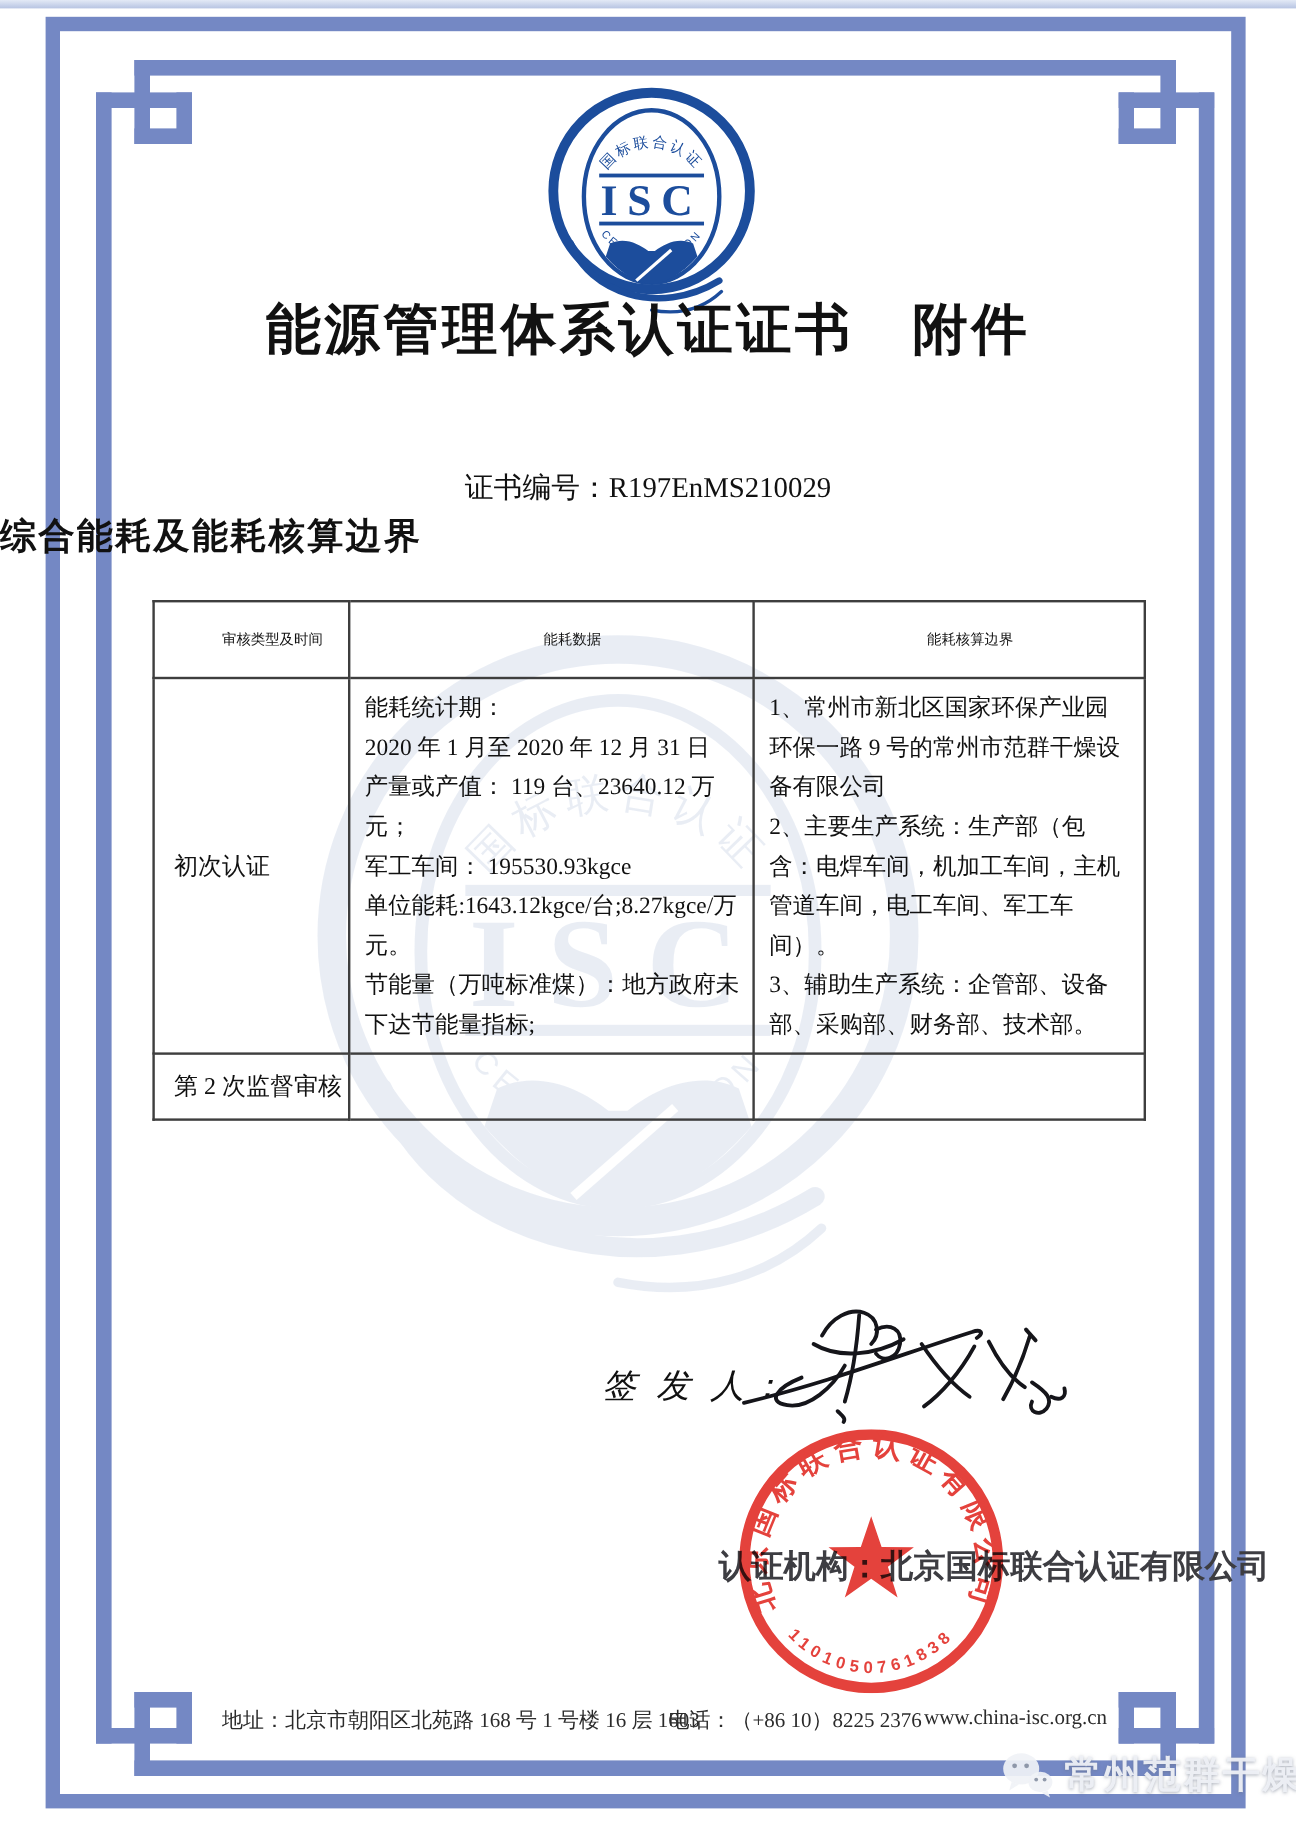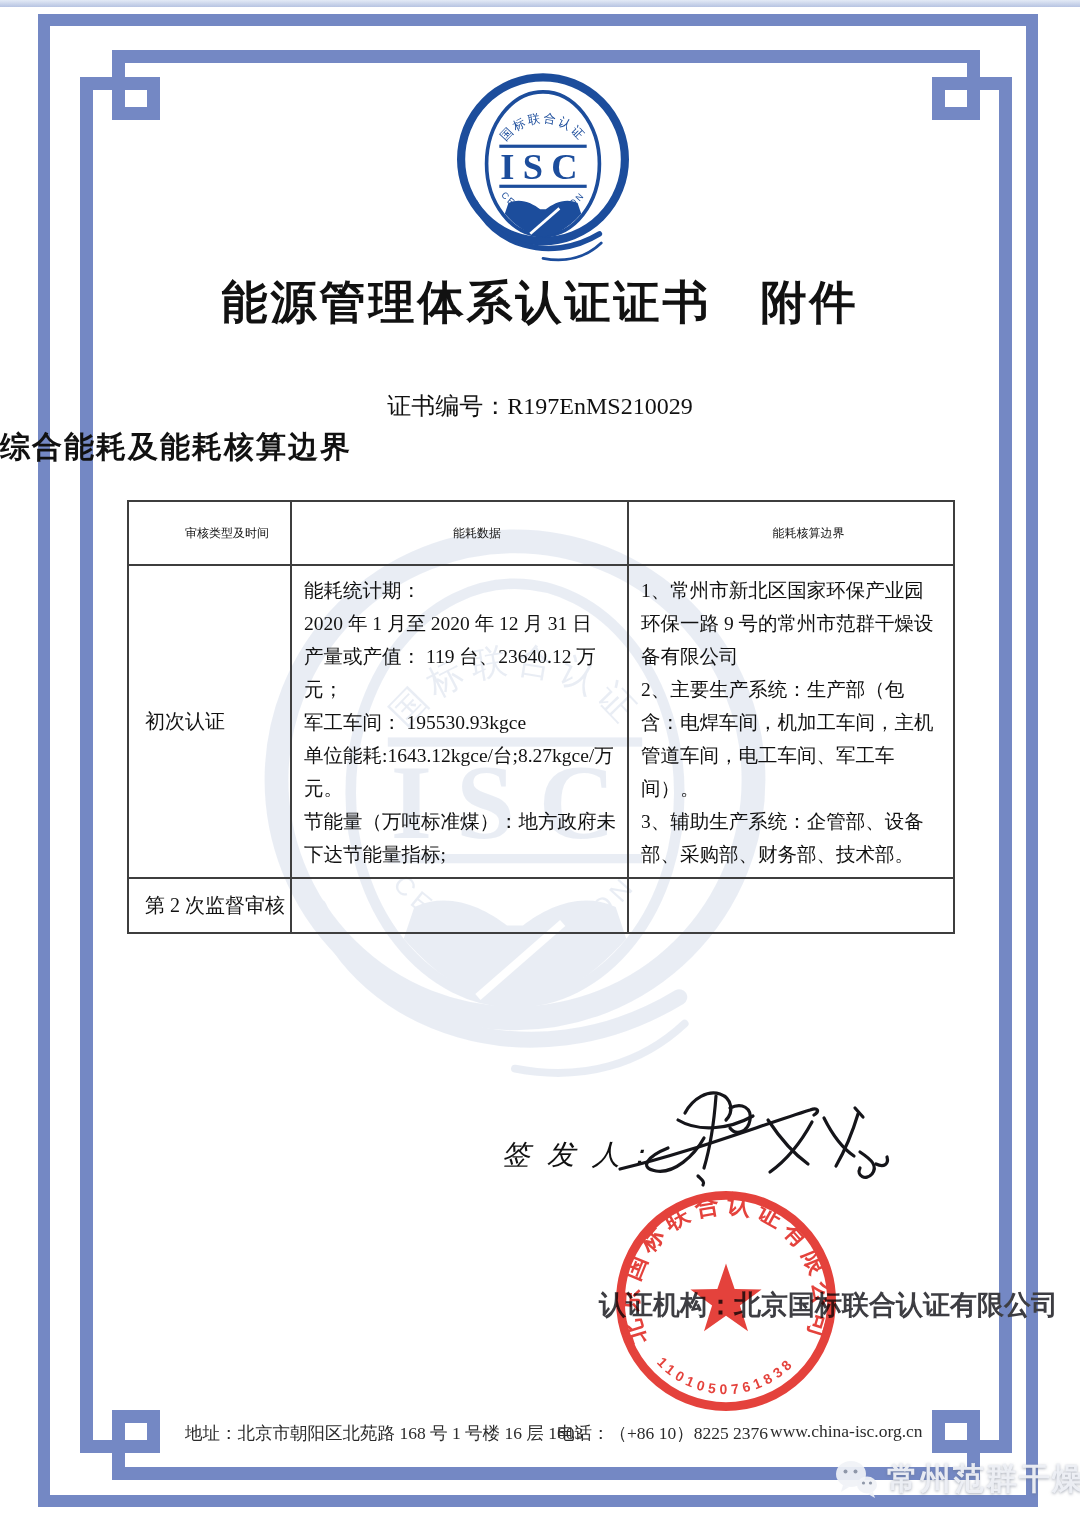--- a/index.html
+++ b/index.html
@@ -12,21 +12,21 @@
   .outer-frame{left:38px;top:14px;width:1000px;height:1493px;
                border:12px solid #7488c4;box-sizing:border-box;}
   .bar{background:#7488c4;}
   .corner{width:80px;height:70px;color:#7488c4;}
   .corner.tr{transform:scaleX(-1);}
   .corner.bl{transform:scaleY(-1);}
   .corner.br{transform:scale(-1,-1);}
   
   .logo{left:452px;top:70px;width:182px;height:193px;color:#1c4d9c;}
   .watermark{left:250px;top:520px;width:530px;height:562px;color:#7c95c0;opacity:.16;z-index:1;}
-  .title{left:0;top:272px;width:1080px;text-align:center;font-size:46px;font-weight:700;
+  .title{left:0;top:244px;width:1080px;text-align:center;font-size:46px;font-weight:700;
          letter-spacing:3px;z-index:2;}
   .certno{left:0;top:390px;width:1080px;text-align:center;font-size:24px;z-index:2;}
   .subtitle{left:0;top:427px;width:1080px;text-align:left;font-size:30px;font-weight:700;
             letter-spacing:2px;z-index:2;}
   
   table.audit{position:absolute;left:127px;top:500px;width:826px;border-collapse:collapse;
               table-layout:fixed;z-index:2;font-size:19.5px;}
   table.audit th,table.audit td{border:2px solid #3e3e3e;font-weight:normal;
               vertical-align:middle;background:transparent;}
   table.audit th{height:60px;text-align:center;font-size:12px;padding-left:36px;}

